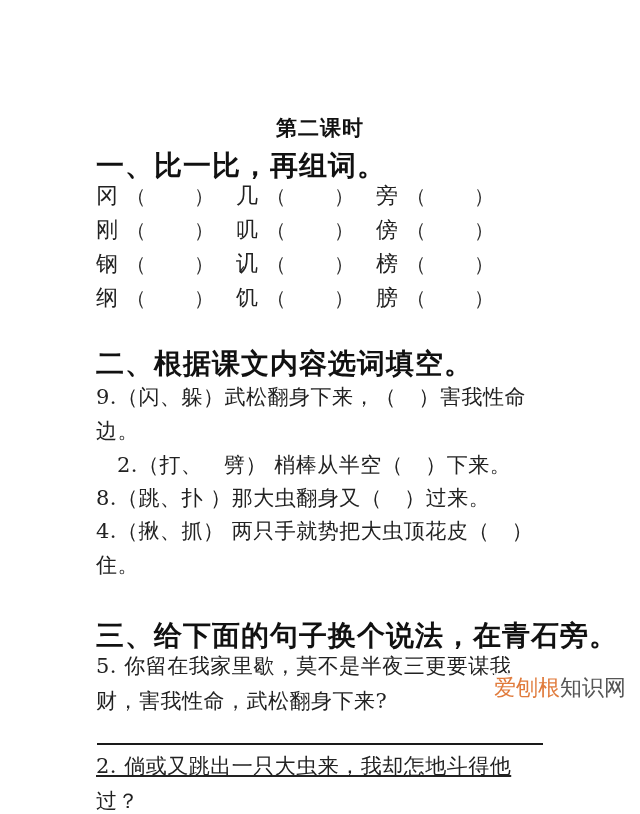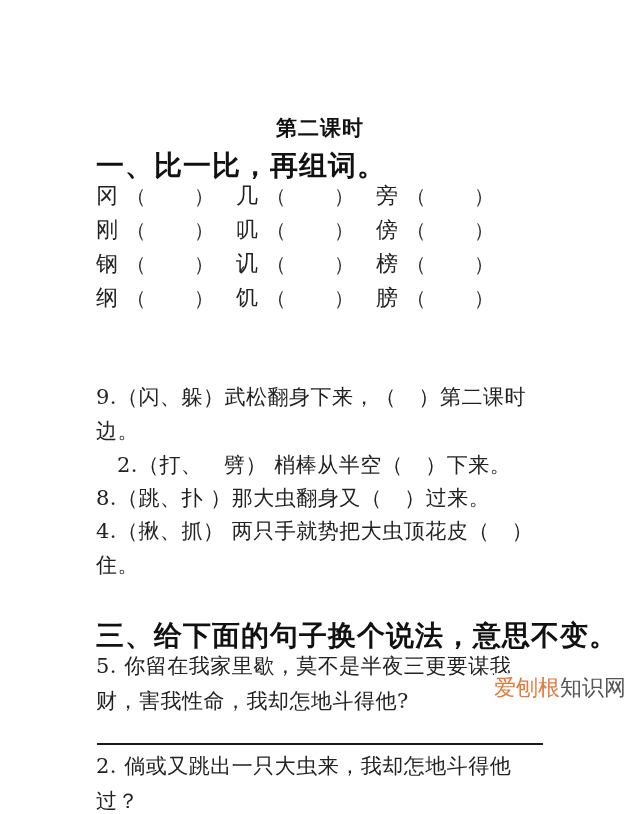--- a/index.html
+++ b/index.html
@@ -188,47 +188,48 @@
       </div>
       <div class="grid-cell">
         <span class="ch">膀</span>
         <span class="paren-open">（</span>
         <span class="paren-gap"></span>
         <span class="paren-close">）</span>
       </div>
     </div>
   </div>
 
+  <div class="section-heading" style="top:344px;">二、根据课文内容选词填空。</div>
 
   <div class="text-line" style="top:382px;">
-    <span>9.（闪、躲）武松翻身下来，（</span><span class="blank"></span><span>）第二课时</span>
+    <span>9.（闪、躲）武松翻身下来，（</span><span class="blank"></span><span>）害我性命</span>
   </div>
   <div class="text-line" style="top:416px;">
     <span>边。</span>
   </div>
   <div class="text-line" style="top:450px;margin-left:21px;">
     <span>2.（打、　劈） 梢棒从半空（</span><span class="blank"></span><span>）下来。</span>
   </div>
   <div class="text-line" style="top:483px;">
     <span>8.（跳、扑 ）那大虫翻身又（</span><span class="blank"></span><span>）过来。</span>
   </div>
   <div class="text-line" style="top:516px;">
     <span>4.（揪、抓） 两只手就势把大虫顶花皮（</span><span class="blank"></span><span>）</span>
   </div>
   <div class="text-line" style="top:550px;">
     <span>住。</span>
   </div>
 
-  <div class="section-heading" style="top:616px;">三、给下面的句子换个说法，意思不变。</div>
+  <div class="section-heading" style="top:616px;">三、给下面的句子换个说法，在青石旁。</div>
 
   <div class="text-line" style="top:651px;">5. 你留在我家里歇，莫不是半夜三更要谋我</div>
-  <div class="text-line" style="top:686px;">财，害我性命，我却怎地斗得他?</div>
+  <div class="text-line" style="top:686px;">财，害我性命，武松翻身下来?</div>
 
   <div class="answer-rule"></div>
 
-  <div class="text-line" style="top:751px;">2. 倘或又跳出一只大虫来，我却怎地斗得他</div>
+  <div class="text-line" style="top:751px;text-decoration:underline;">2. 倘或又跳出一只大虫来，我却怎地斗得他</div>
   <div class="text-line" style="top:786px;">过？</div>
 
   <div class="watermark">
     <span class="wm-a">爱刨根</span><span class="wm-b">知识网</span>
   </div>
 
 </div>
 
 </body></html>

